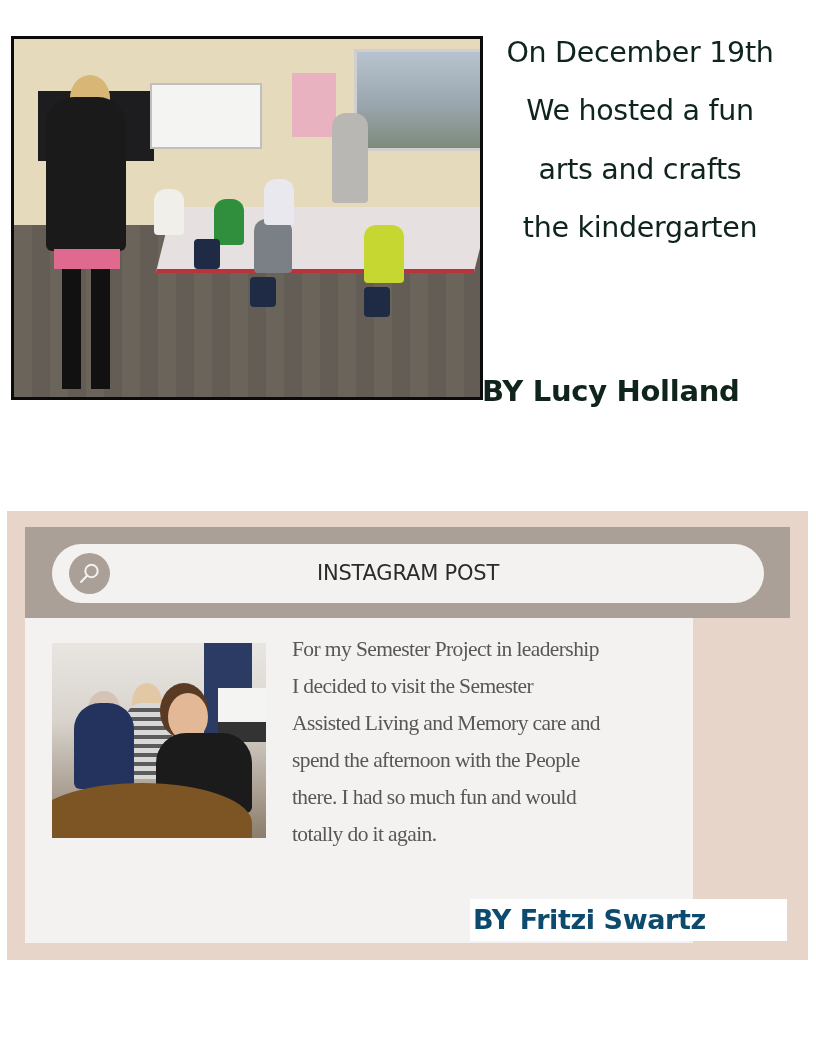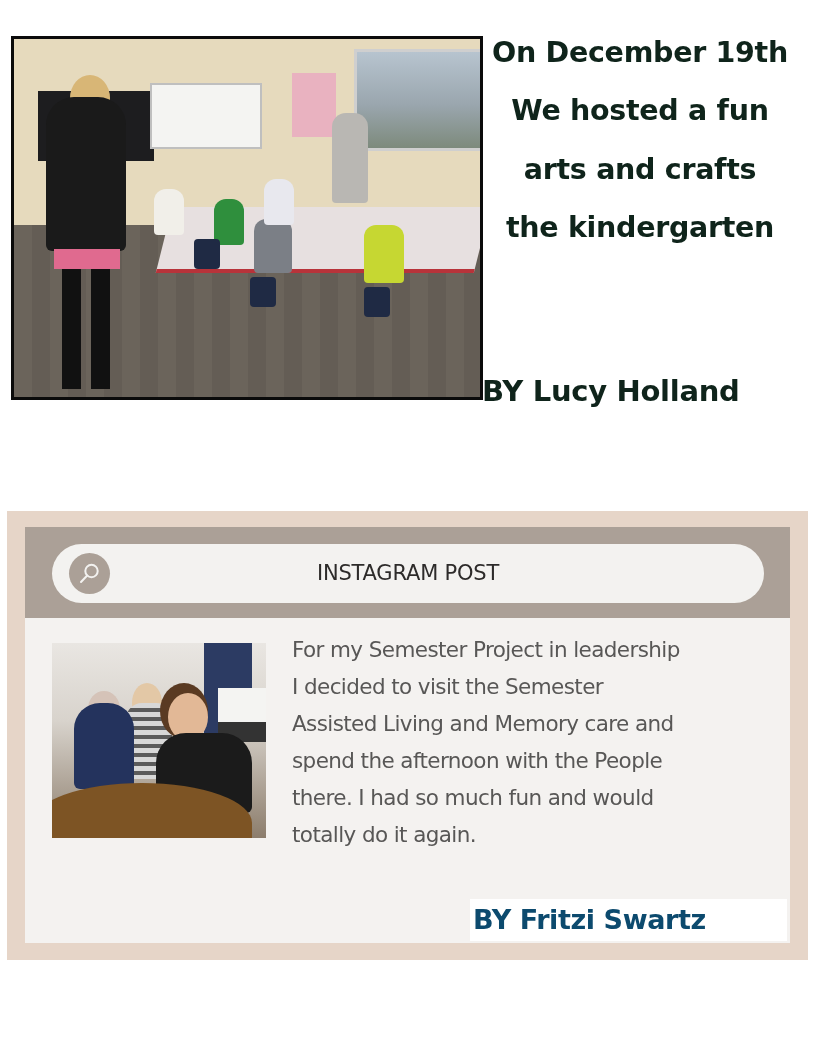--- a/index.html
+++ b/index.html
@@ -27,32 +27,32 @@
   .photo1 .teacher-skirt { position:absolute; left:40px; top:210px; width:66px; height:20px; background:#e06a8f; }
   .photo1 .teacher-legs { position:absolute; left:48px; top:230px; width:48px; height:120px;
     background:linear-gradient(90deg,#111 0 40%,transparent 40% 60%,#111 60% 100%); }
   .photo1 .teacher-head { position:absolute; left:56px; top:36px; width:40px; height:46px; background:#d8b676; border-radius:50%; }
   .photo1 .student { position:absolute; left:318px; top:74px; width:36px; height:90px; background:#b9b7b3; border-radius:14px 14px 4px 4px; }
   .photo1 .kid { position:absolute; width:30px; height:46px; border-radius:12px 12px 4px 4px; }
   .photo1 .chair { position:absolute; width:26px; height:30px; background:#1f2a44; border-radius:4px; }
 
   .headline {
     position:absolute; left:481px; top:24px; width:318px; text-align:center;
-    color:#0f241b; font-family:"DejaVu Sans", sans-serif; font-weight:bold;
+    color:#0f241b; font-family:"DejaVu Sans", sans-serif; font-weight:normal;
     font-size:28.5px; line-height:58.3px; letter-spacing:-0.3px;
   }
   .headline .line { display:block; white-space:nowrap; }
   .byline1 {
     position:absolute; left:482px; top:374px; color:#0f241b;
     font-family:"DejaVu Sans", sans-serif; font-weight:bold; font-size:29px; letter-spacing:-0.3px; white-space:nowrap;
   }
 
   
   .outer-frame { position:absolute; left:7px; top:511px; width:801px; height:449px; background:#e6d5c8; }
-  .card { position:absolute; left:25px; top:527px; width:765px; height:416px; background:#f4f2f0; }
+  .card { position:absolute; left:25px; top:527px; width:668px; height:416px; background:#f4f2f0; }
   .card-header { position:absolute; left:0; top:0; width:765px; height:91px; background:#aba097; }
   .search-pill { position:absolute; left:27px; top:17px; width:712px; height:59px; background:#f3f2f0; border-radius:30px; }
   .search-icon-circle { position:absolute; left:17px; top:9px; width:41px; height:41px; background:#aba097; border-radius:50%; }
   .search-icon-circle svg { position:absolute; left:9px; top:9px; }
   .pill-title {
     position:absolute; left:0; top:0; width:100%; height:59px; line-height:59px; text-align:center;
     color:#2d2b2a; font-family:"DejaVu Sans", sans-serif; font-size:21px; letter-spacing:-0.2px;
   }
   .photo2 { position:absolute; left:27px; top:116px; width:214px; height:195px; overflow:hidden;
     background:linear-gradient(180deg,#e9e6e2 0%,#d8d3cc 40%,#8c7d6c 100%); }
@@ -63,21 +63,21 @@
   .photo2 .p1h { position:absolute; left:36px; top:48px; width:32px; height:36px; background:#d5c3b8; border-radius:50%; }
   .photo2 .p2 { position:absolute; left:74px; top:60px; width:46px; height:76px; background:repeating-linear-gradient(180deg,#d8d8d8 0 5px,#5b5b5b 5px 9px); border-radius:16px 16px 4px 4px; }
   .photo2 .p2h { position:absolute; left:80px; top:40px; width:30px; height:40px; background:#e3c8a6; border-radius:50%; }
   .photo2 .p3 { position:absolute; left:104px; top:90px; width:96px; height:80px; background:#1b1b1b; border-radius:30px 30px 6px 6px; }
   .photo2 .p3h { position:absolute; left:116px; top:50px; width:40px; height:48px; background:#e2b896; border-radius:50%; box-shadow:-4px -6px 0 4px #5a3a22; }
 
   .post-body {
     position:absolute; left:267px; top:104px; width:490px;
     color:#585756; font-family:"DejaVu Sans", sans-serif; font-size:21.5px; line-height:37px; letter-spacing:-0.6px;
   }
-  .post-body .line { display:block; white-space:nowrap; }
+  .post-body .line { display:block; white-space:nowrap;font-family:Liberation Serif, serif; }
   .byline2-box { position:absolute; left:445px; top:372px; width:317px; height:42px; background:#ffffff; }
   .byline2 {
     position:absolute; left:3px; top:0; line-height:42px; color:#0c4a6e; white-space:nowrap;
     font-family:"DejaVu Sans", sans-serif; font-weight:bold; font-size:27px; letter-spacing:-0.4px;
   }
 </style>
 </head>
 <body>
 
 <div class="photo1">

